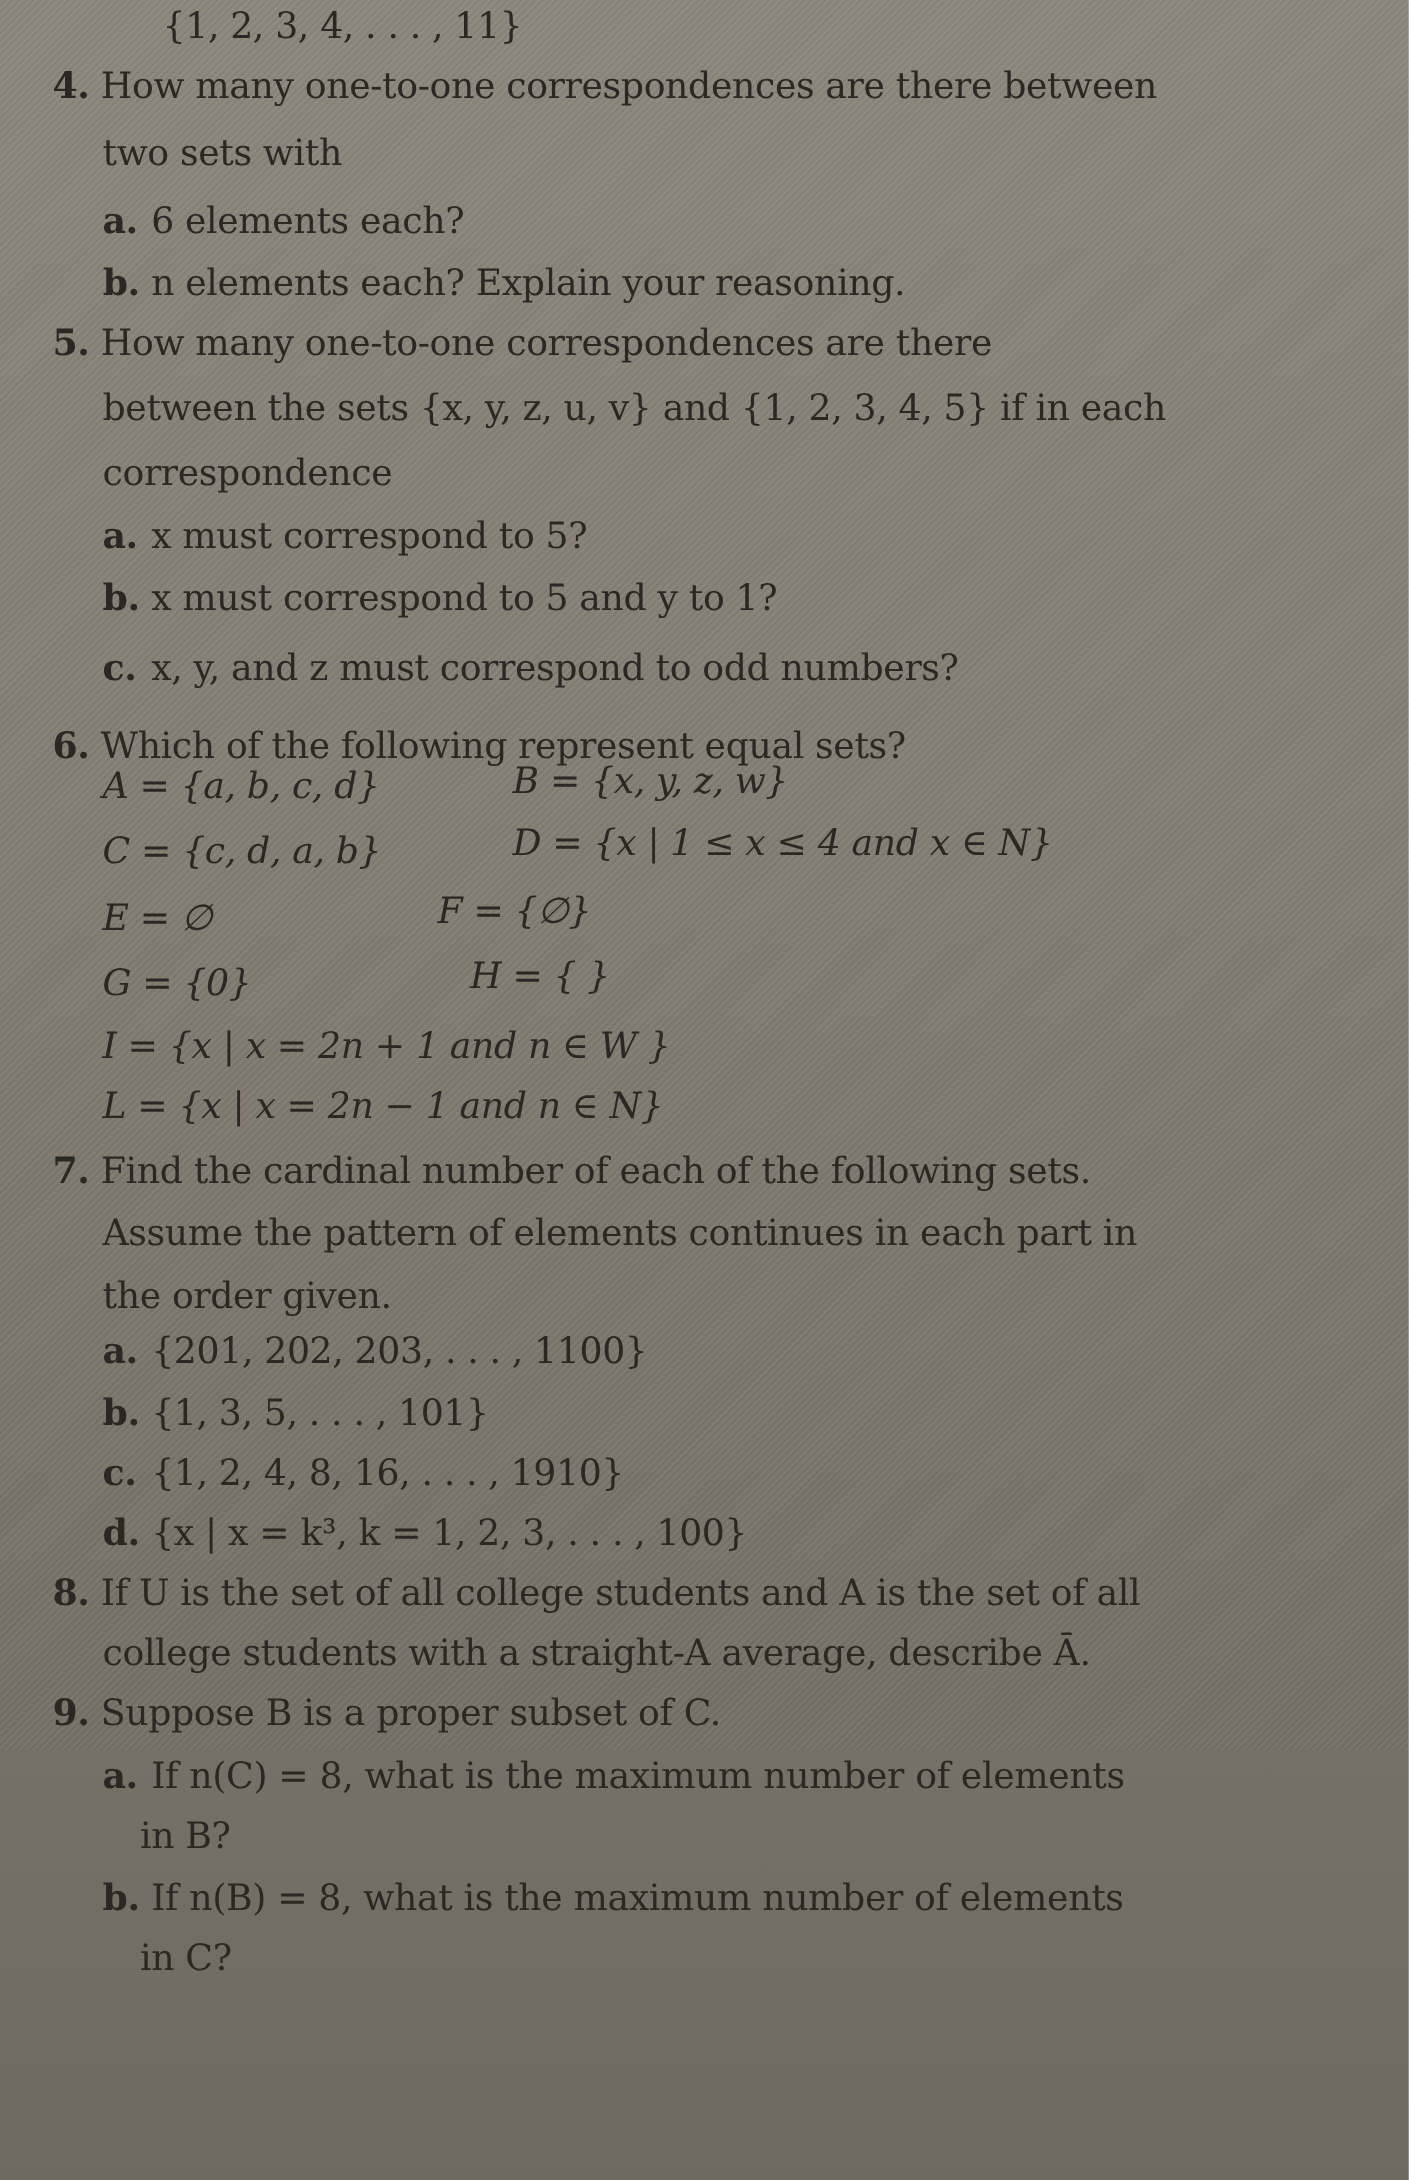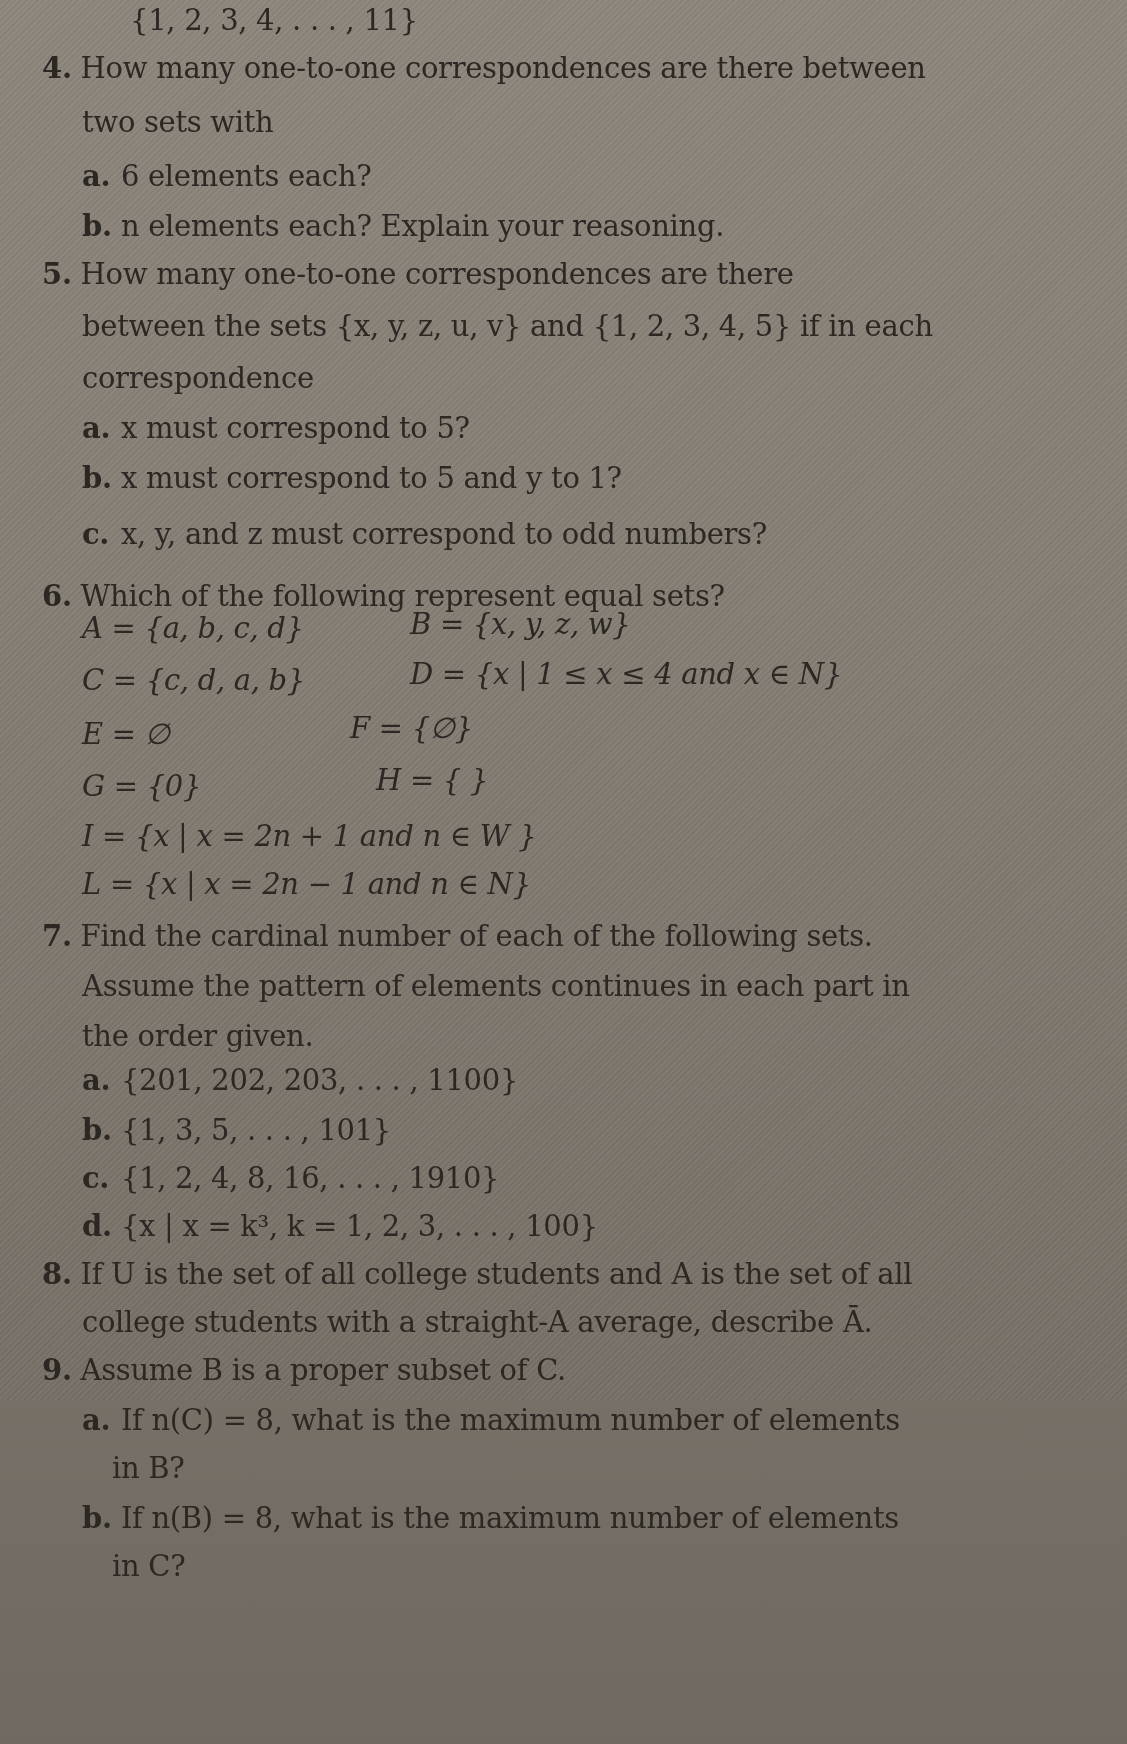--- a/index.html
+++ b/index.html
@@ -99,21 +99,21 @@
   </div>
 
   <div class="line" style="left:42px;top:1256px;">
     <span class="num">8.</span>
     <span>If U is the set of all college students and A is the set of all</span>
   </div>
   <div class="line" style="left:82px;top:1304px;">college students with a straight-A average, describe Ā.</div>
 
   <div class="line" style="left:42px;top:1352px;">
     <span class="num">9.</span>
-    <span>Assume B is a proper subset of C.</span>
+    <span>Suppose B is a proper subset of C.</span>
   </div>
   <div class="line" style="left:82px;top:1402px;">
     <span class="lbl">a.</span>
     <span>If n(C) = 8, what is the maximum number of elements</span>
   </div>
   <div class="line" style="left:112px;top:1450px;">in B?</div>
   <div class="line" style="left:82px;top:1500px;">
     <span class="lbl">b.</span>
     <span>If n(B) = 8, what is the maximum number of elements</span>
   </div>

